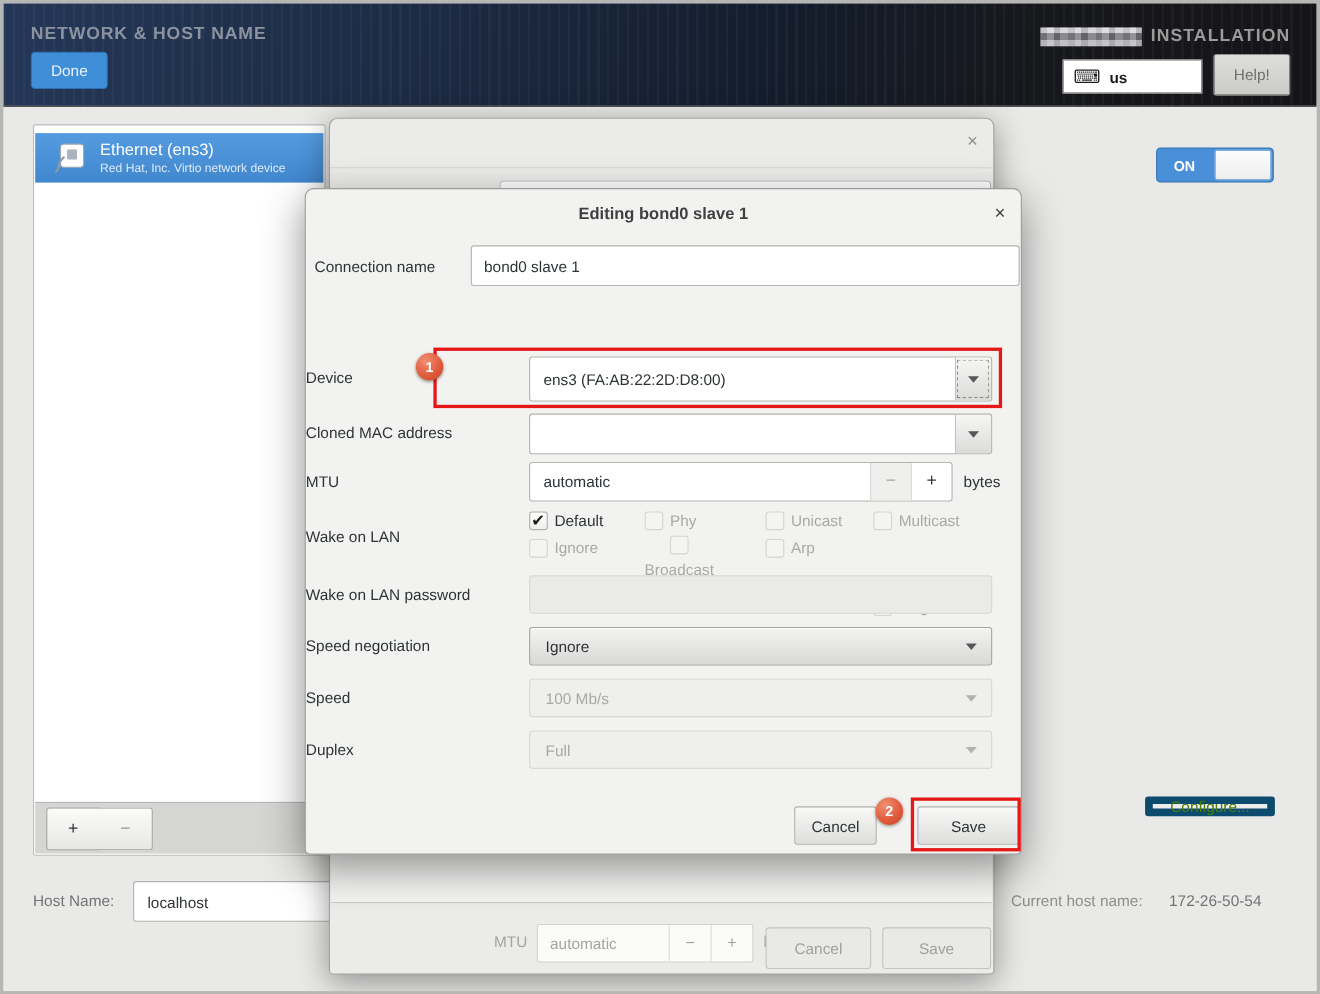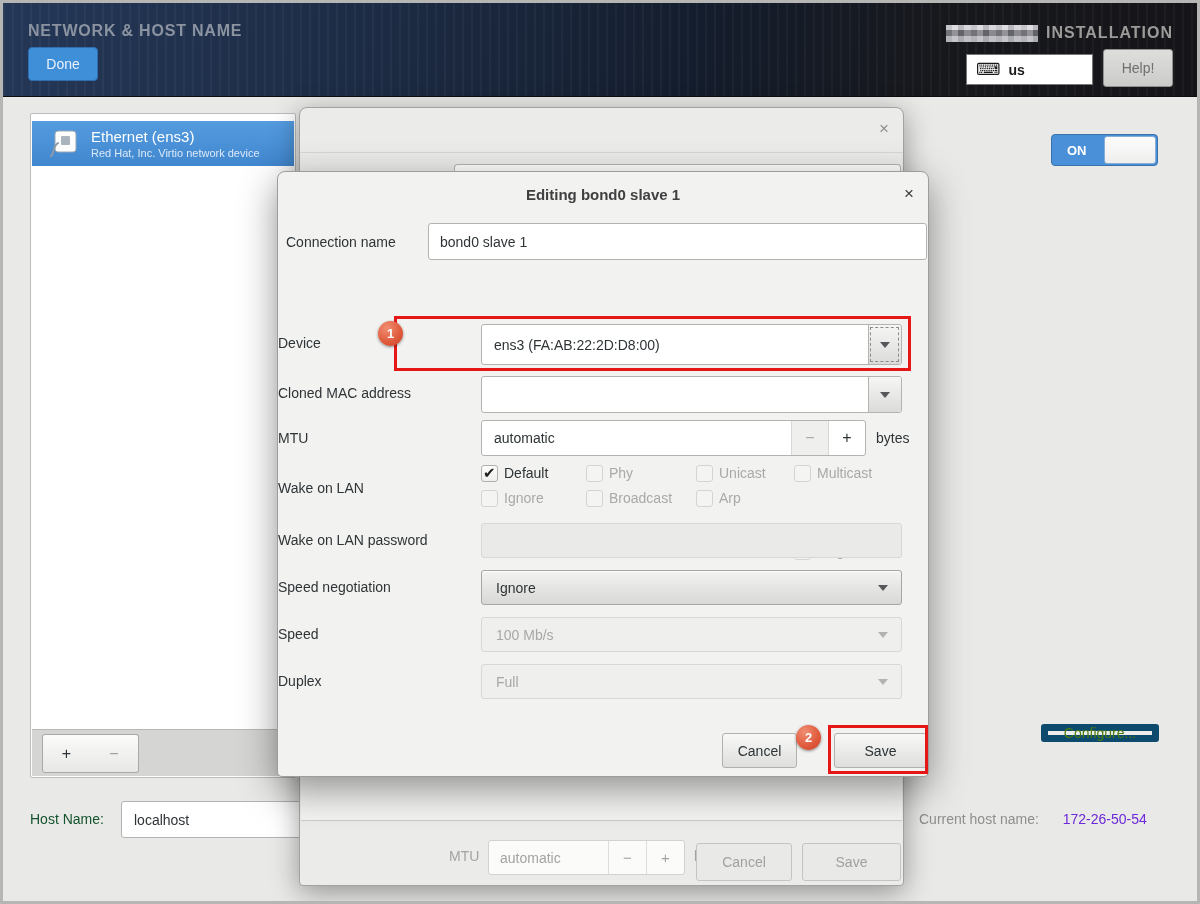--- a/index.html
+++ b/index.html
@@ -53,26 +53,26 @@
   .on-toggle { position:absolute; left:1048px; top:131px; width:107px; height:32px;
     background:#4a90d9; border:1px solid #3873ad; border-radius:4px; cursor:pointer; }
   .on-label { position:absolute; left:15px; top:8px; color:#fff; font-size:13px; font-weight:bold; }
   .toggle-knob { position:absolute; right:1px; top:1px; width:52px; height:28px;
     background:linear-gradient(#fdfdfd,#eeeeed); border:1px solid #86aed6; border-radius:3px; }
   .configure-btn { position:absolute; left:1038px; top:721px; width:118px; height:18px;
     background:#ededec; border:7px solid #0c4a6e; border-radius:3px; color:#4d7c0f; font-size:14px;
     display:flex; align-items:center; justify-content:center; cursor:pointer; }
 
   
-  .hostname-label { position:absolute; left:27px; top:808px; font-size:14px; color:#14532d; }
+  .hostname-label { position:absolute; left:27px; top:808px; font-size:14px; color:#737373; }
   .hostname-input { position:absolute; left:118px; top:798px; width:278px; height:37px;
     background:#fff; border:1px solid #b3b3b1; border-radius:3px; font-size:14px; color:#2e3436;
     display:flex; align-items:center; padding-left:12px; }
   .current-host { position:absolute; left:916px; top:808px; font-size:14px; color:#8e8e8c; }
-  .current-host b { font-weight:normal; color:#6d28d9; margin-left:20px; }
+  .current-host b { font-weight:normal; color:#737373; margin-left:20px; }
 
   
   .outer-dialog { position:absolute; left:296px; top:104px; width:605px; height:779px;
     background:#ebebea; border:1px solid #a2a2a0; border-radius:8px 8px 4px 4px;
     box-shadow:0 6px 28px rgba(0,0,0,.38); }
   .outer-header { position:absolute; left:0; right:0; top:0; height:45px;
     border-bottom:1px solid #d6d6d4; }
   .outer-title { position:absolute; left:0; right:0; top:13px; text-align:center;
     font-size:15px; font-weight:bold; color:#8f8f8d; }
   .dlg-close { position:absolute; right:14px; top:12px; font-size:17px; line-height:17px;
@@ -286,21 +286,21 @@
         <span class="wol-text">Unicast</span>
       </div>
       <div class="wol-item disabled" style="left:313px; top:0;">
         <span class="checkbox"></span>
         <span class="wol-text">Multicast</span>
       </div>
       <div class="wol-item disabled" style="left:0; top:25px;">
         <span class="checkbox"></span>
         <span class="wol-text">Ignore</span>
       </div>
-      <div class="wol-item disabled" style="left:105px; top:25px;">
+      <div class="wol-item disabled" style="left:105px; top:25px;flex-direction:column;">
         <span class="checkbox"></span>
         <span class="wol-text">Broadcast</span>
       </div>
       <div class="wol-item disabled" style="left:215px; top:25px;">
         <span class="checkbox"></span>
         <span class="wol-text">Arp</span>
       </div>
       <div class="wol-item disabled" style="left:313px; top:41px;margin-top:37px;">
         <span class="checkbox"></span>
         <span class="wol-text">Magic</span>

